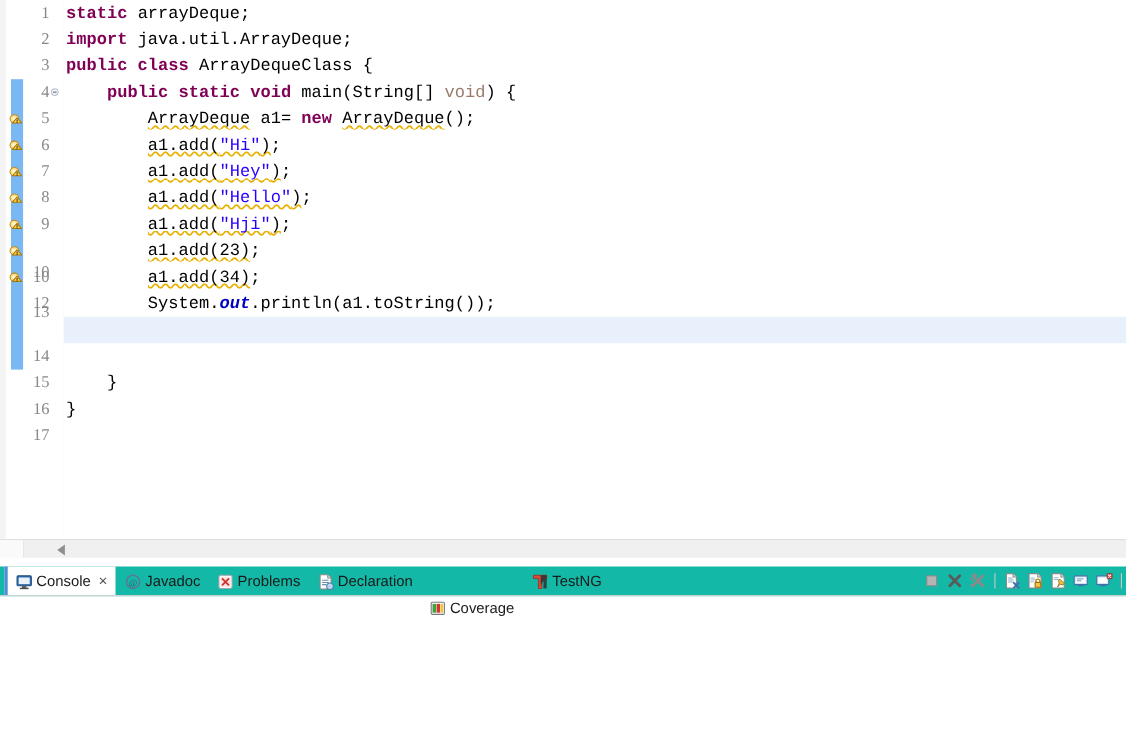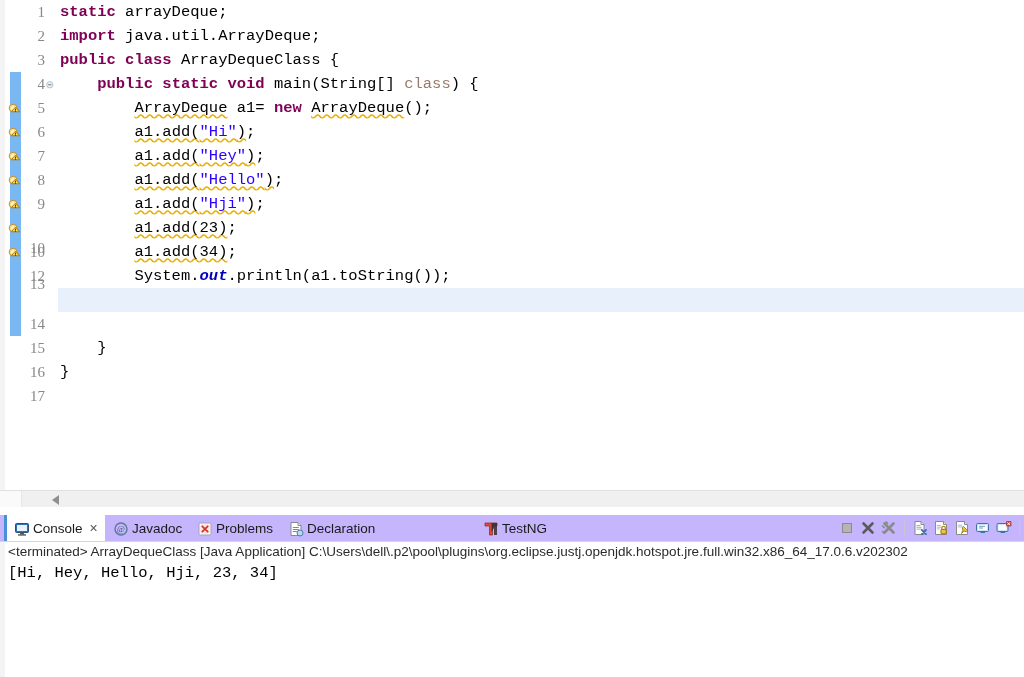--- a/index.html
+++ b/index.html
@@ -155,21 +155,21 @@
     position: absolute;
     left: 0; top: 515px;
     width: 1024px;
     height: 162px;
     background: #ffffff;
   }
   #console-tabbar {
     position: absolute;
     left: 0; top: 0;
     width: 1024px; height: 26px;
-    background: #c4b5fd;
+    background: #14b8a6;
     border-bottom: 1px solid #d6d6d6;
   }
   .tab {
     position: absolute;
     top: 0;
     height: 26px;
     display: flex;
     align-items: center;
     gap: 4px;
     padding: 0 7px;
@@ -339,21 +339,21 @@
       <div class="fold-marker" style="top: 78px;"><svg width="11" height="11" viewBox="0 0 16 16">
           <circle cx="5.5" cy="5.5" r="4.6" fill="#eef2f7" stroke="#9aa8b8" stroke-width="1"></circle>
           <path d="M3.2 5.5 h4.6" stroke="#53626f" stroke-width="1.3"></path>
         </svg></div>
     </div>
 
   <div id="text-canvas">
       <div class="code-line" style="top: 0px;"><span class="kw">static</span><span class="plain"> arrayDeque;</span></div>
       <div class="code-line" style="top: 24px;"><span class="kw">import</span><span class="plain"> java.util.ArrayDeque;</span></div>
       <div class="code-line" style="top: 48px;"><span class="kw">public class</span><span class="plain"> ArrayDequeClass {</span></div>
-      <div class="code-line" style="top: 72px;"><span class="plain">    </span><span class="kw">public static void</span><span class="plain"> main(String[] </span><span class="param">class</span><span class="plain">) {</span></div>
+      <div class="code-line" style="top: 72px;"><span class="plain">    </span><span class="kw">public static void</span><span class="plain"> main(String[] </span><span class="param">void</span><span class="plain">) {</span></div>
       <div class="code-line" style="top: 96px;"><span class="plain">        </span><span class="plain warnu">ArrayDeque</span><span class="plain"> a1= </span><span class="kw">new</span><span class="plain"> </span><span class="plain warnu">ArrayDeque</span><span class="plain">();</span></div>
       <div class="code-line" style="top: 120px;"><span class="plain">        </span><span class="plain warnu">a1.add(</span><span class="str warnu">"Hi"</span><span class="plain warnu">)</span><span class="plain">;</span></div>
       <div class="code-line" style="top: 144px;"><span class="plain">        </span><span class="plain warnu">a1.add(</span><span class="str warnu">"Hey"</span><span class="plain warnu">)</span><span class="plain">;</span></div>
       <div class="code-line" style="top: 168px;"><span class="plain">        </span><span class="plain warnu">a1.add(</span><span class="str warnu">"Hello"</span><span class="plain warnu">)</span><span class="plain">;</span></div>
       <div class="code-line" style="top: 192px;"><span class="plain">        </span><span class="plain warnu">a1.add(</span><span class="str warnu">"Hji"</span><span class="plain warnu">)</span><span class="plain">;</span></div>
       <div class="code-line" style="top: 216px;"><span class="plain">        </span><span class="plain warnu">a1.add(23)</span><span class="plain">;</span></div>
       <div class="code-line" style="top: 240px;"><span class="plain">        </span><span class="plain warnu">a1.add(34)</span><span class="plain">;</span></div>
       <div class="code-line" style="top: 264px;"><span class="plain">        System.</span><span class="field">out</span><span class="plain">.println(a1.toString());</span></div>
       <div class="code-line cur-line" style="top: 288px;"><span class="plain">        </span></div>
       <div class="code-line" style="top: 312px;"><span class="plain"></span></div>
@@ -465,17 +465,13 @@
       <div class="tb-icon"><svg width="16" height="16" viewBox="0 0 16 16">
           <rect x="1" y="3.5" width="11" height="8" rx="1" fill="#cfe3f5" stroke="#3f72a8"></rect>
           <rect x="2.4" y="5" width="8.2" height="5" fill="#fbfdff"></rect>
           <rect x="4.5" y="11.8" width="4.5" height="1.2" fill="#3f72a8"></rect>
           <path d="M10.5 1.5 h4.5 v4.5 h-4.5 z" fill="#d94a3d" stroke="#9b2f26" stroke-width="0.7"></path>
           <path d="M11.4 2.4 L14.1 5.1 M14.1 2.4 L11.4 5.1" stroke="#ffffff" stroke-width="1"></path>
         </svg></div>
       <div class="tb-sep"></div>
     </div>
 
-  <div id="console-body">
-    <div id="console-launch-line">&lt;terminated&gt; ArrayDequeClass [Java Application] C:\Users\dell\.p2\pool\plugins\org.eclipse.justj.openjdk.hotspot.jre.full.win32.x86_64_17.0.6.v202302</div>
-    <div id="console-output-line">[Hi, Hey, Hello, Hji, 23, 34]</div>
-  </div>
 </div>
 
 </body></html>

